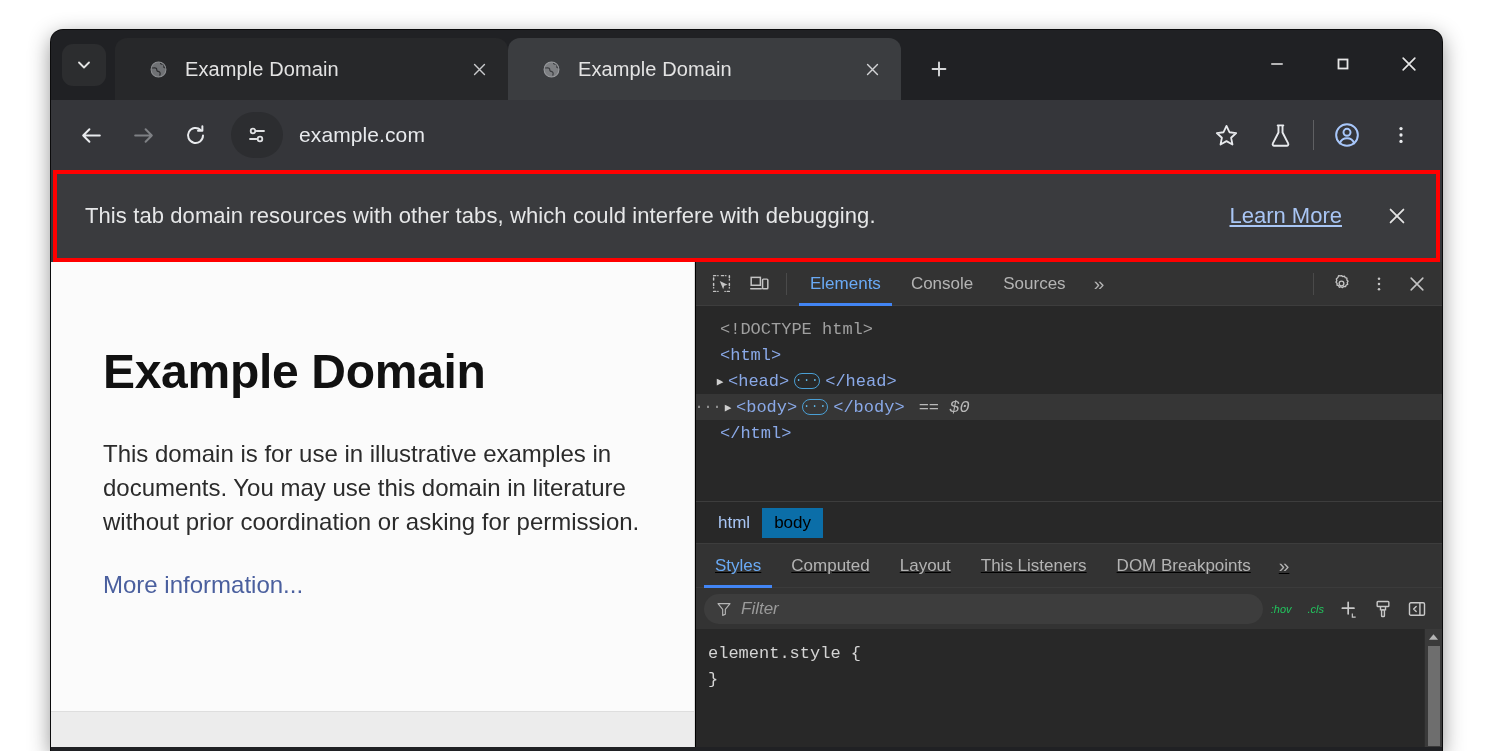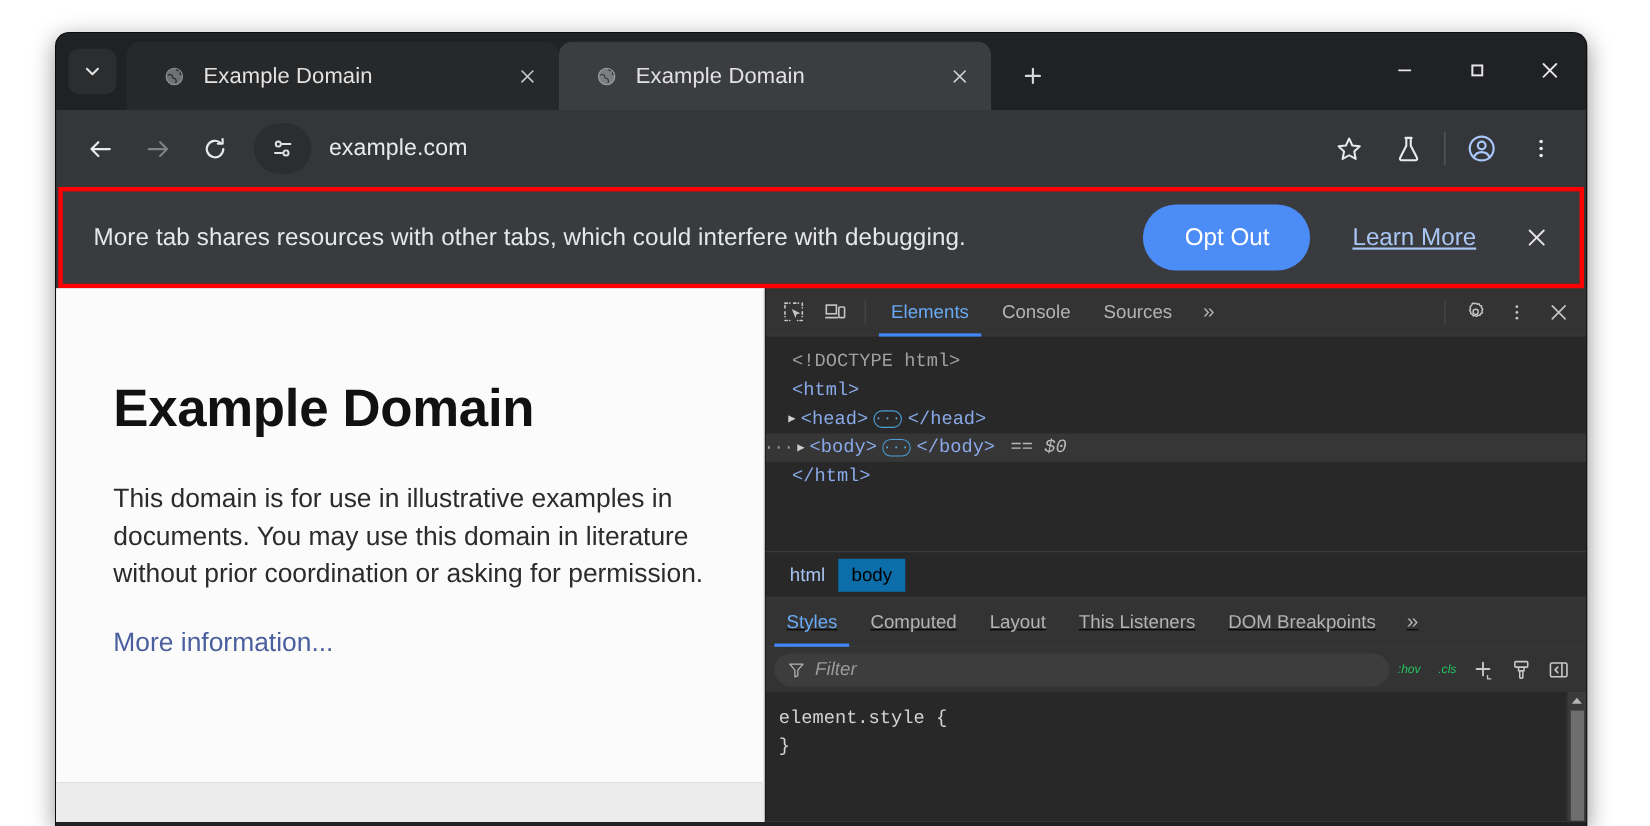--- a/index.html
+++ b/index.html
@@ -407,22 +407,21 @@
           <circle cx="12" cy="5" r="1.8" fill="#e8eaed"></circle>
             <circle cx="12" cy="12" r="1.8" fill="#e8eaed"></circle>
             <circle cx="12" cy="19" r="1.8" fill="#e8eaed"></circle>
         </svg>
       </div>
     </div>
   </div>
 
   <div class="infobar-wrap">
     <div class="infobar">
-      <span class="msg">More tab shares resources with other tabs, which could interfere with debugging.</span>
-      <button class="optout">Opt Out</button>
+      <span class="msg">This tab domain resources with other tabs, which could interfere with debugging.</span>
       <span class="learnmore">Learn More</span>
       <span class="infoclose">
         <svg width="22" height="22" viewBox="0 0 24 24">
           <path d="M5 5l14 14M19 5L5 19" stroke="#e3e3e3" stroke-width="2" stroke-linecap="round"></path>
         </svg>
       </span>
     </div>
   </div>
 
   <div class="lower">

